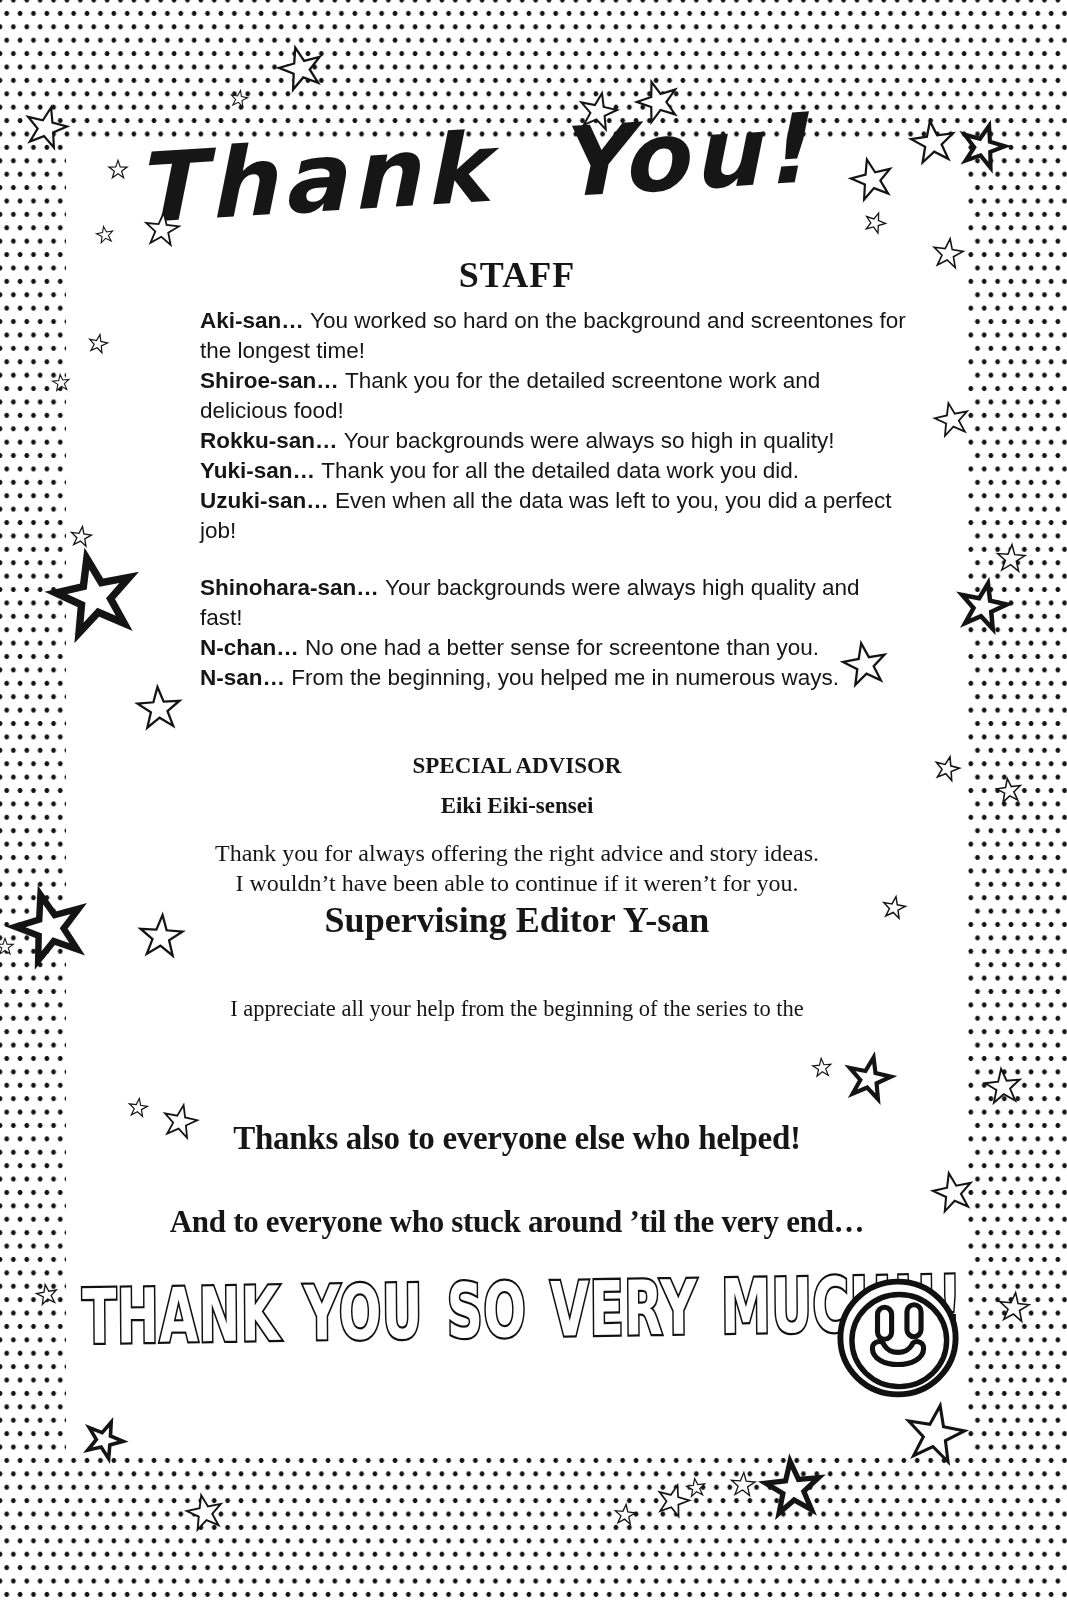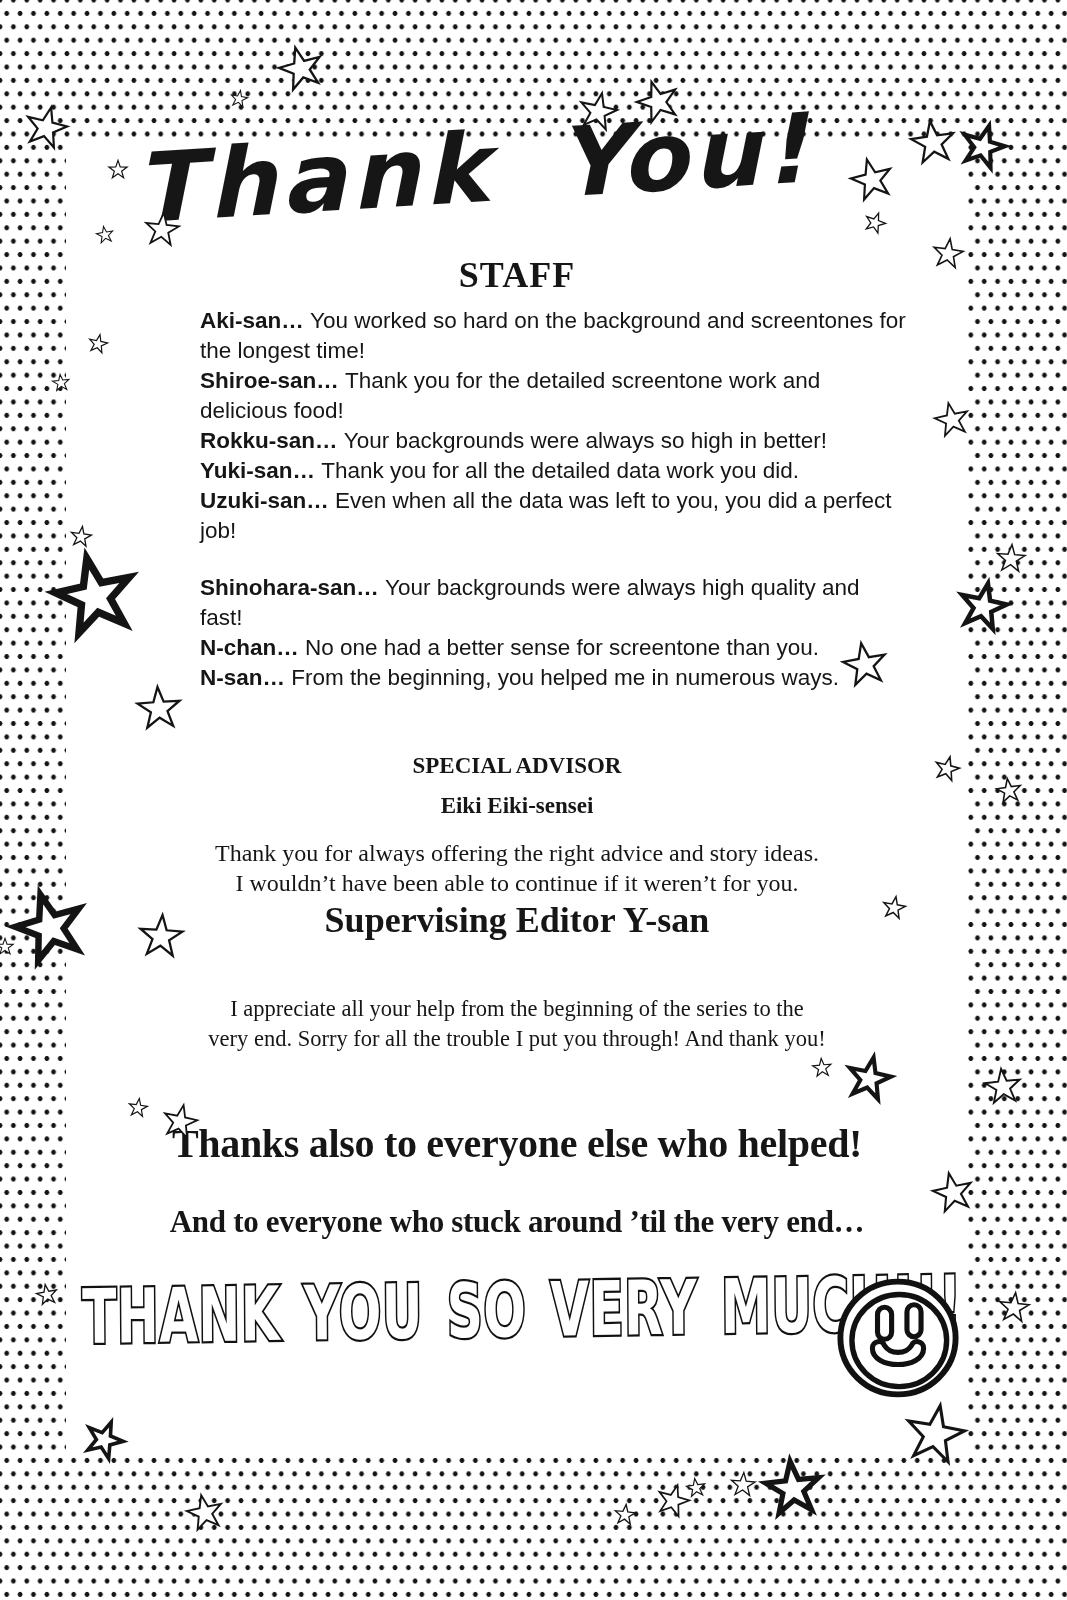--- a/index.html
+++ b/index.html
@@ -32,21 +32,21 @@
     position:absolute;left:134px;top:168px;width:708px;
     font-size:22.5px;line-height:30px;
   }
   #staff-list p{margin:0;}
   #staff-list .grp2{margin-top:27px;}
   .staff-name{font-weight:bold;}
   #advisor-heading{top:608px;font-size:23px;font-weight:bold;line-height:40px;}
   #advisor-note{top:700px;font-size:24px;line-height:30px;}
   #editor-heading{top:761px;font-size:36px;font-weight:bold;}
   #editor-note{top:856px;font-size:22.5px;line-height:30px;}
-  #thanks-everyone{top:982px;font-size:40px;font-weight:bold;letter-spacing:-0.3px;}
+  #thanks-everyone{top:982px;font-size:33px;font-weight:bold;letter-spacing:-0.3px;}
   #thanks-readers{top:1066px;font-size:31px;font-weight:bold;letter-spacing:-0.3px;white-space:nowrap;}
   #big-thanks{
     position:absolute;left:16px;top:1136px;
     font-family:"DejaVu Sans", sans-serif;
     font-size:50px;font-weight:900;letter-spacing:0.5px;word-spacing:6px;
     white-space:nowrap;color:#fff;
     -webkit-text-stroke:3px #111;paint-order:stroke fill;
     transform:scaleY(1.5) rotate(-0.6deg);transform-origin:left top;
   }
   #smiley{position:absolute;left:768px;top:1136px;width:128px;height:128px;}
@@ -60,21 +60,21 @@
 
   <div id="paper">
 
     <div id="title">Thank You!</div>
 
     <div id="staff-heading" class="abs center">STAFF</div>
 
     <div id="staff-list">
         <p><span class="staff-name">Aki-san… </span><span>You worked so hard on the background and screentones for the longest time!</span></p>
         <p><span class="staff-name">Shiroe-san… </span><span>Thank you for the detailed screentone work and delicious food!</span></p>
-        <p><span class="staff-name">Rokku-san… </span><span>Your backgrounds were always so high in better!</span></p>
+        <p><span class="staff-name">Rokku-san… </span><span>Your backgrounds were always so high in quality!</span></p>
         <p><span class="staff-name">Yuki-san… </span><span>Thank you for all the detailed data work you did.</span></p>
         <p><span class="staff-name">Uzuki-san… </span><span>Even when all the data was left to you, you did a perfect job!</span></p>
         <p class="grp2"><span class="staff-name">Shinohara-san… </span><span>Your backgrounds were always high quality and fast!</span></p>
         <p><span class="staff-name">N-chan… </span><span>No one had a better sense for screentone than you.</span></p>
         <p><span class="staff-name">N-san… </span><span>From the beginning, you helped me in numerous ways.</span></p>
       </div>
 
     <div id="advisor-heading" class="abs center">
       <div>SPECIAL ADVISOR</div>
       <div>Eiki Eiki-sensei</div>
@@ -82,21 +82,20 @@
 
     <div id="advisor-note" class="abs center">
       <div>Thank you for always offering the right advice and story ideas.</div>
       <div>I wouldn’t have been able to continue if it weren’t for you.</div>
     </div>
 
     <div id="editor-heading" class="abs center">Supervising Editor Y-san</div>
 
     <div id="editor-note" class="abs center">
       <div>I appreciate all your help from the beginning of the series to the</div>
-      <div>very end. Sorry for all the trouble I put you through! And thank you!</div>
     </div>
 
     <div id="thanks-everyone" class="abs center">Thanks also to everyone else who helped!</div>
 
     <div id="thanks-readers" class="abs center">And to everyone who stuck around ’til the very end…</div>
 
     <div id="big-thanks">THANK YOU SO VERY MUCH!!!</div>
 
     <svg id="smiley" viewBox="0 0 100 100">
       <ellipse cx="50" cy="50" rx="45" ry="44" fill="#fff" stroke="#111" stroke-width="4.6"></ellipse>

